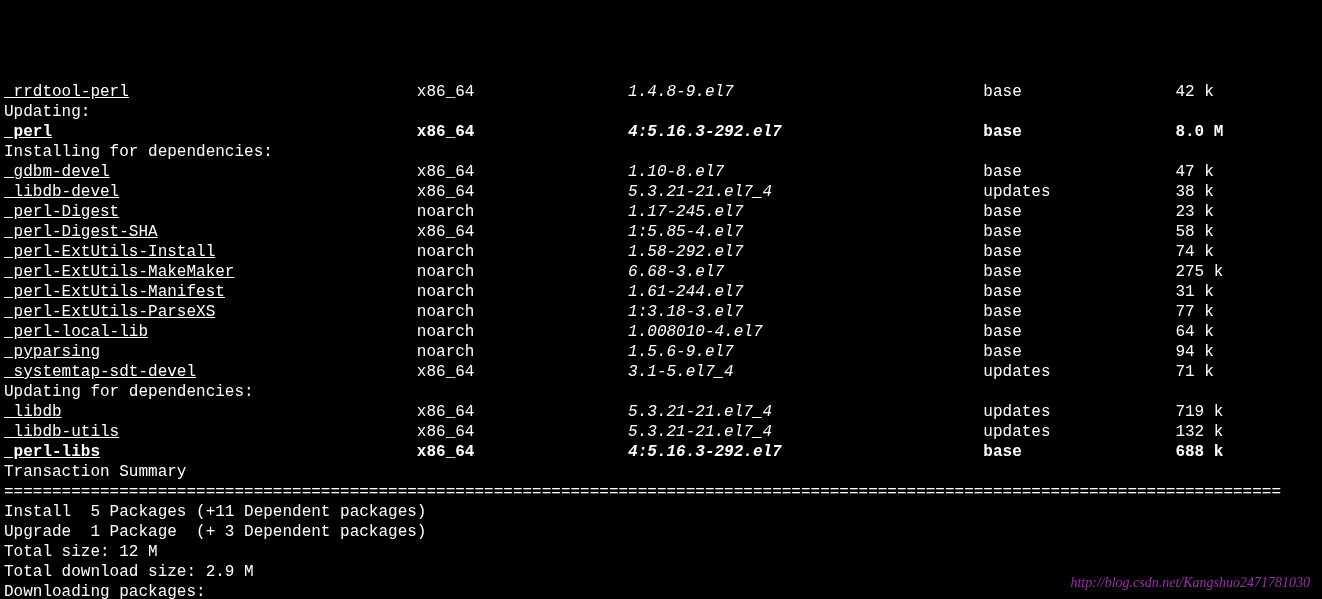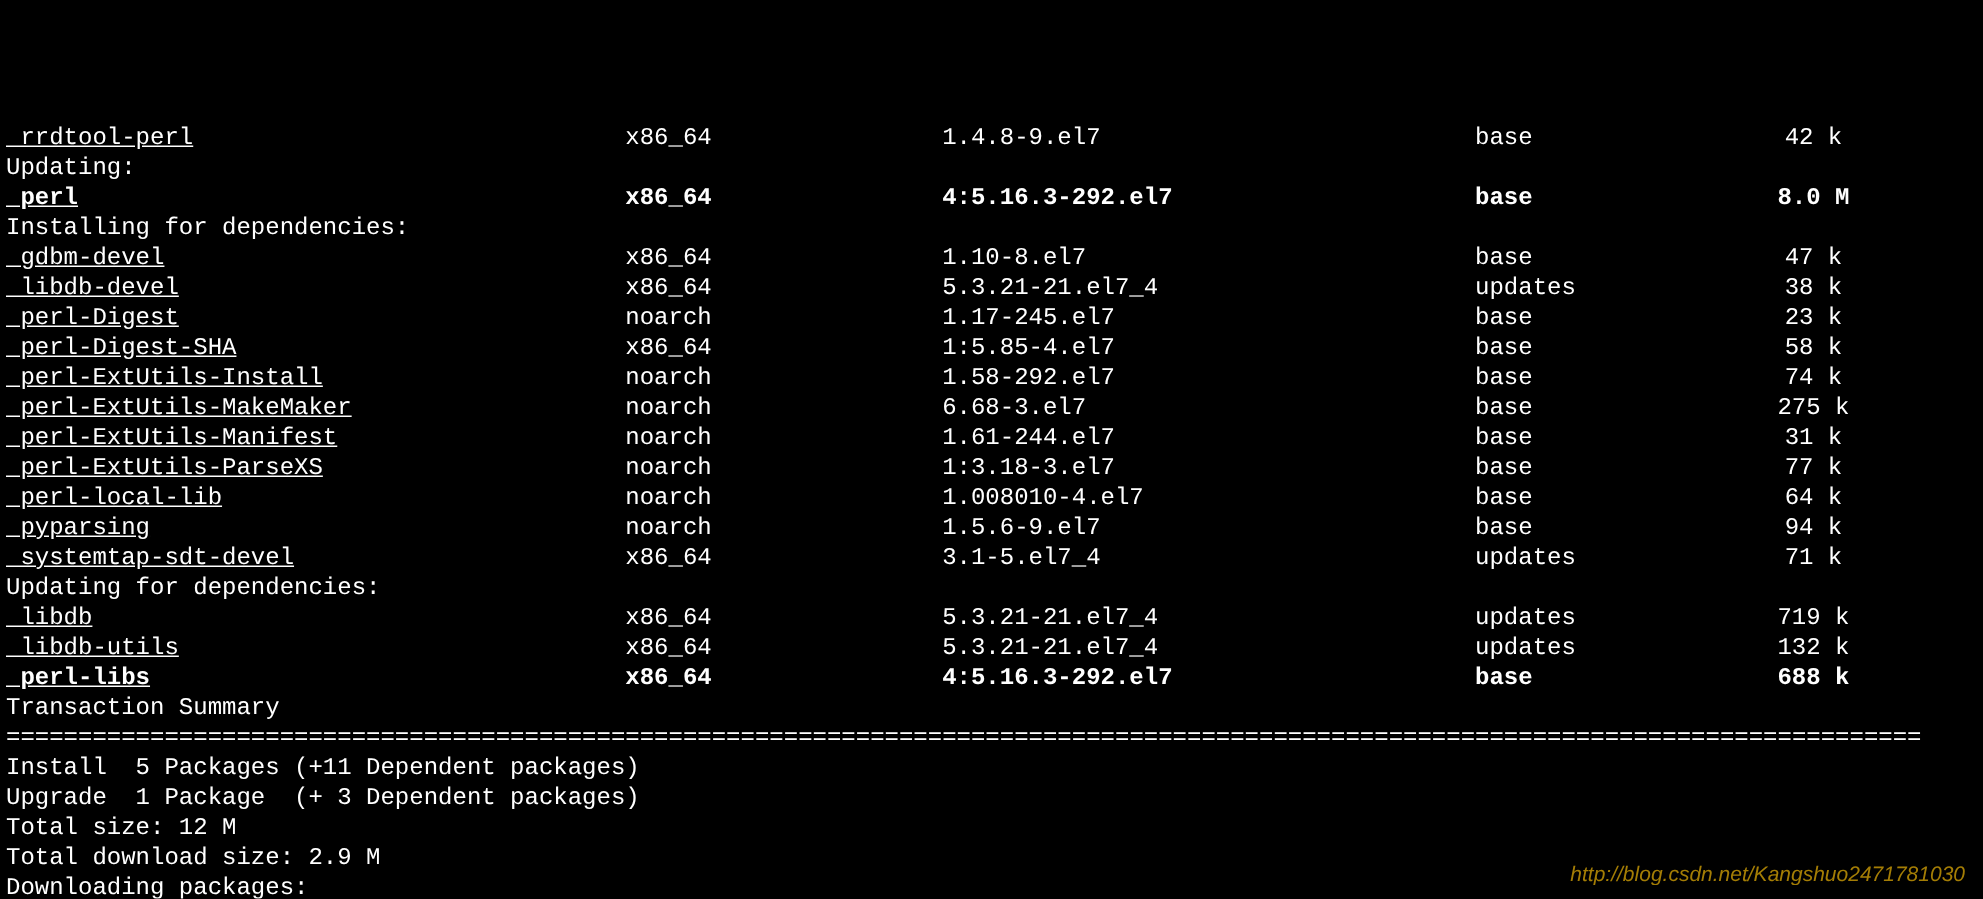--- a/index.html
+++ b/index.html
@@ -14,30 +14,30 @@
       width: 1322px;
       height: 599px;
       box-sizing: border-box;
       position: relative;
       overflow: hidden;
     }
     .row { display: block; white-space: pre; }
     .bold { font-weight: bold; }
     .col-name { display: inline-block; width: 43ch; text-decoration: underline; }
     .col-arch { display: inline-block; width: 22ch; }
-    .col-ver  { display: inline-block; width: 37ch; }
+    .col-ver  { display: inline-block; width: 37ch; font-style: italic; }
     .col-repo { display: inline-block; width: 20ch; }
-    .col-size { display: inline-block; width: 7ch; text-align: center; }
+    .col-size { display: inline-block; width: 7ch; text-align: left; }
     .separator { letter-spacing: 0; overflow: hidden; white-space: nowrap; }
     .watermark {
       position: absolute;
       bottom: 8px;
       right: 12px;
-      color: #eab308;
-      font-family: Liberation Sans, sans-serif;
+      color: #d946ef;
+      font-family: Liberation Serif, serif;
       font-size: 14px;
       font-style: italic;
       opacity: 0.7;
     }
   </style>
 </head>
 <body>
 
 
 

